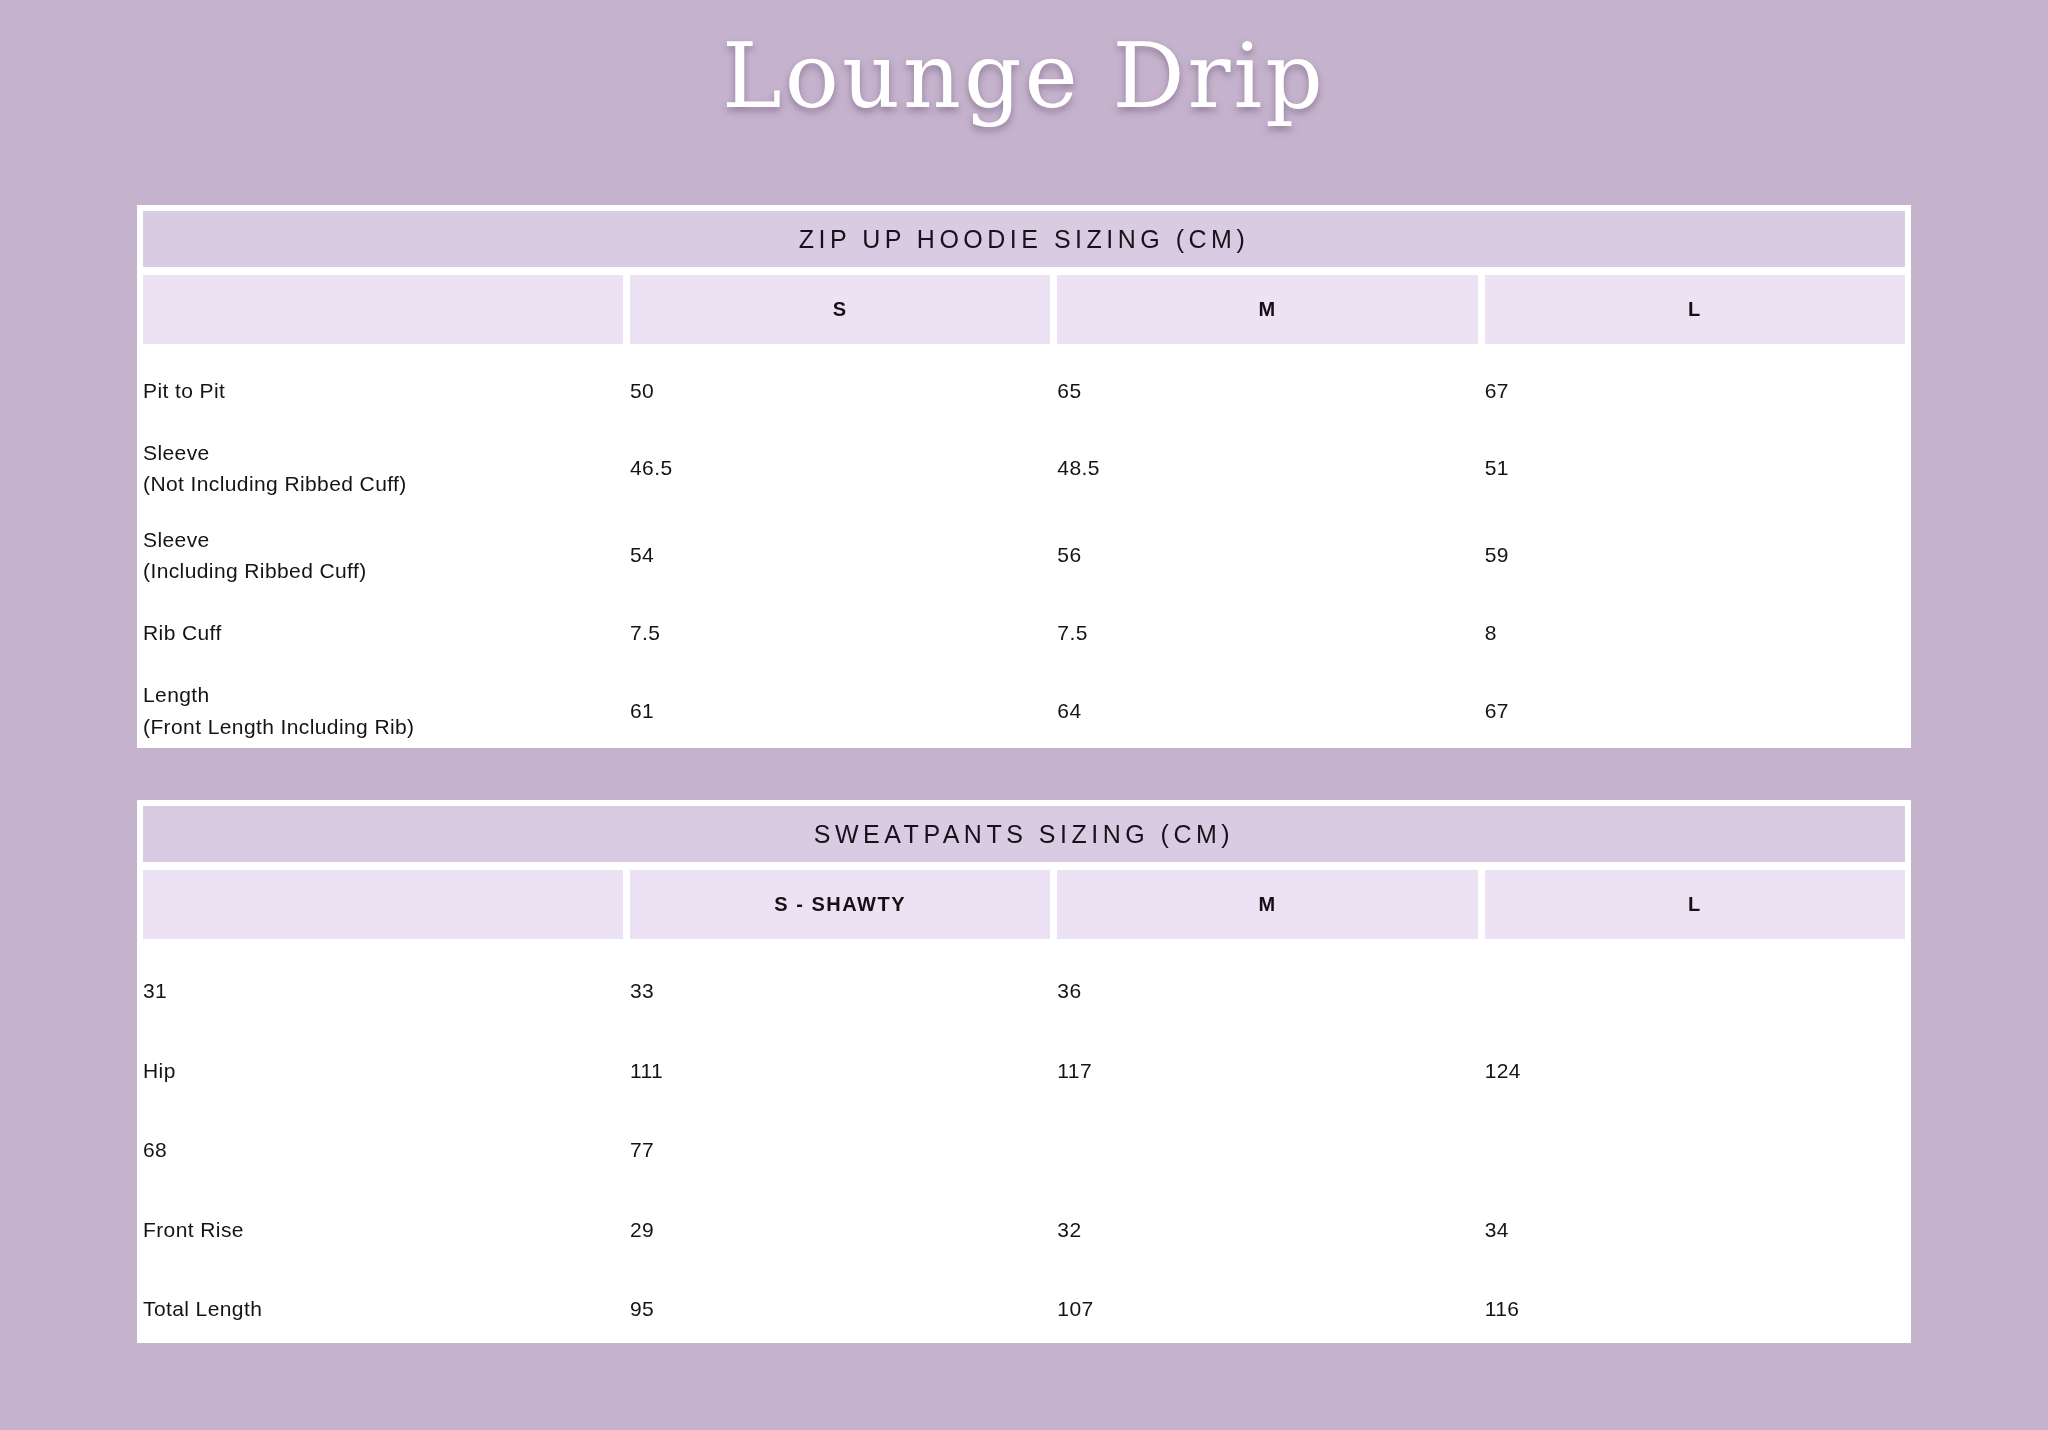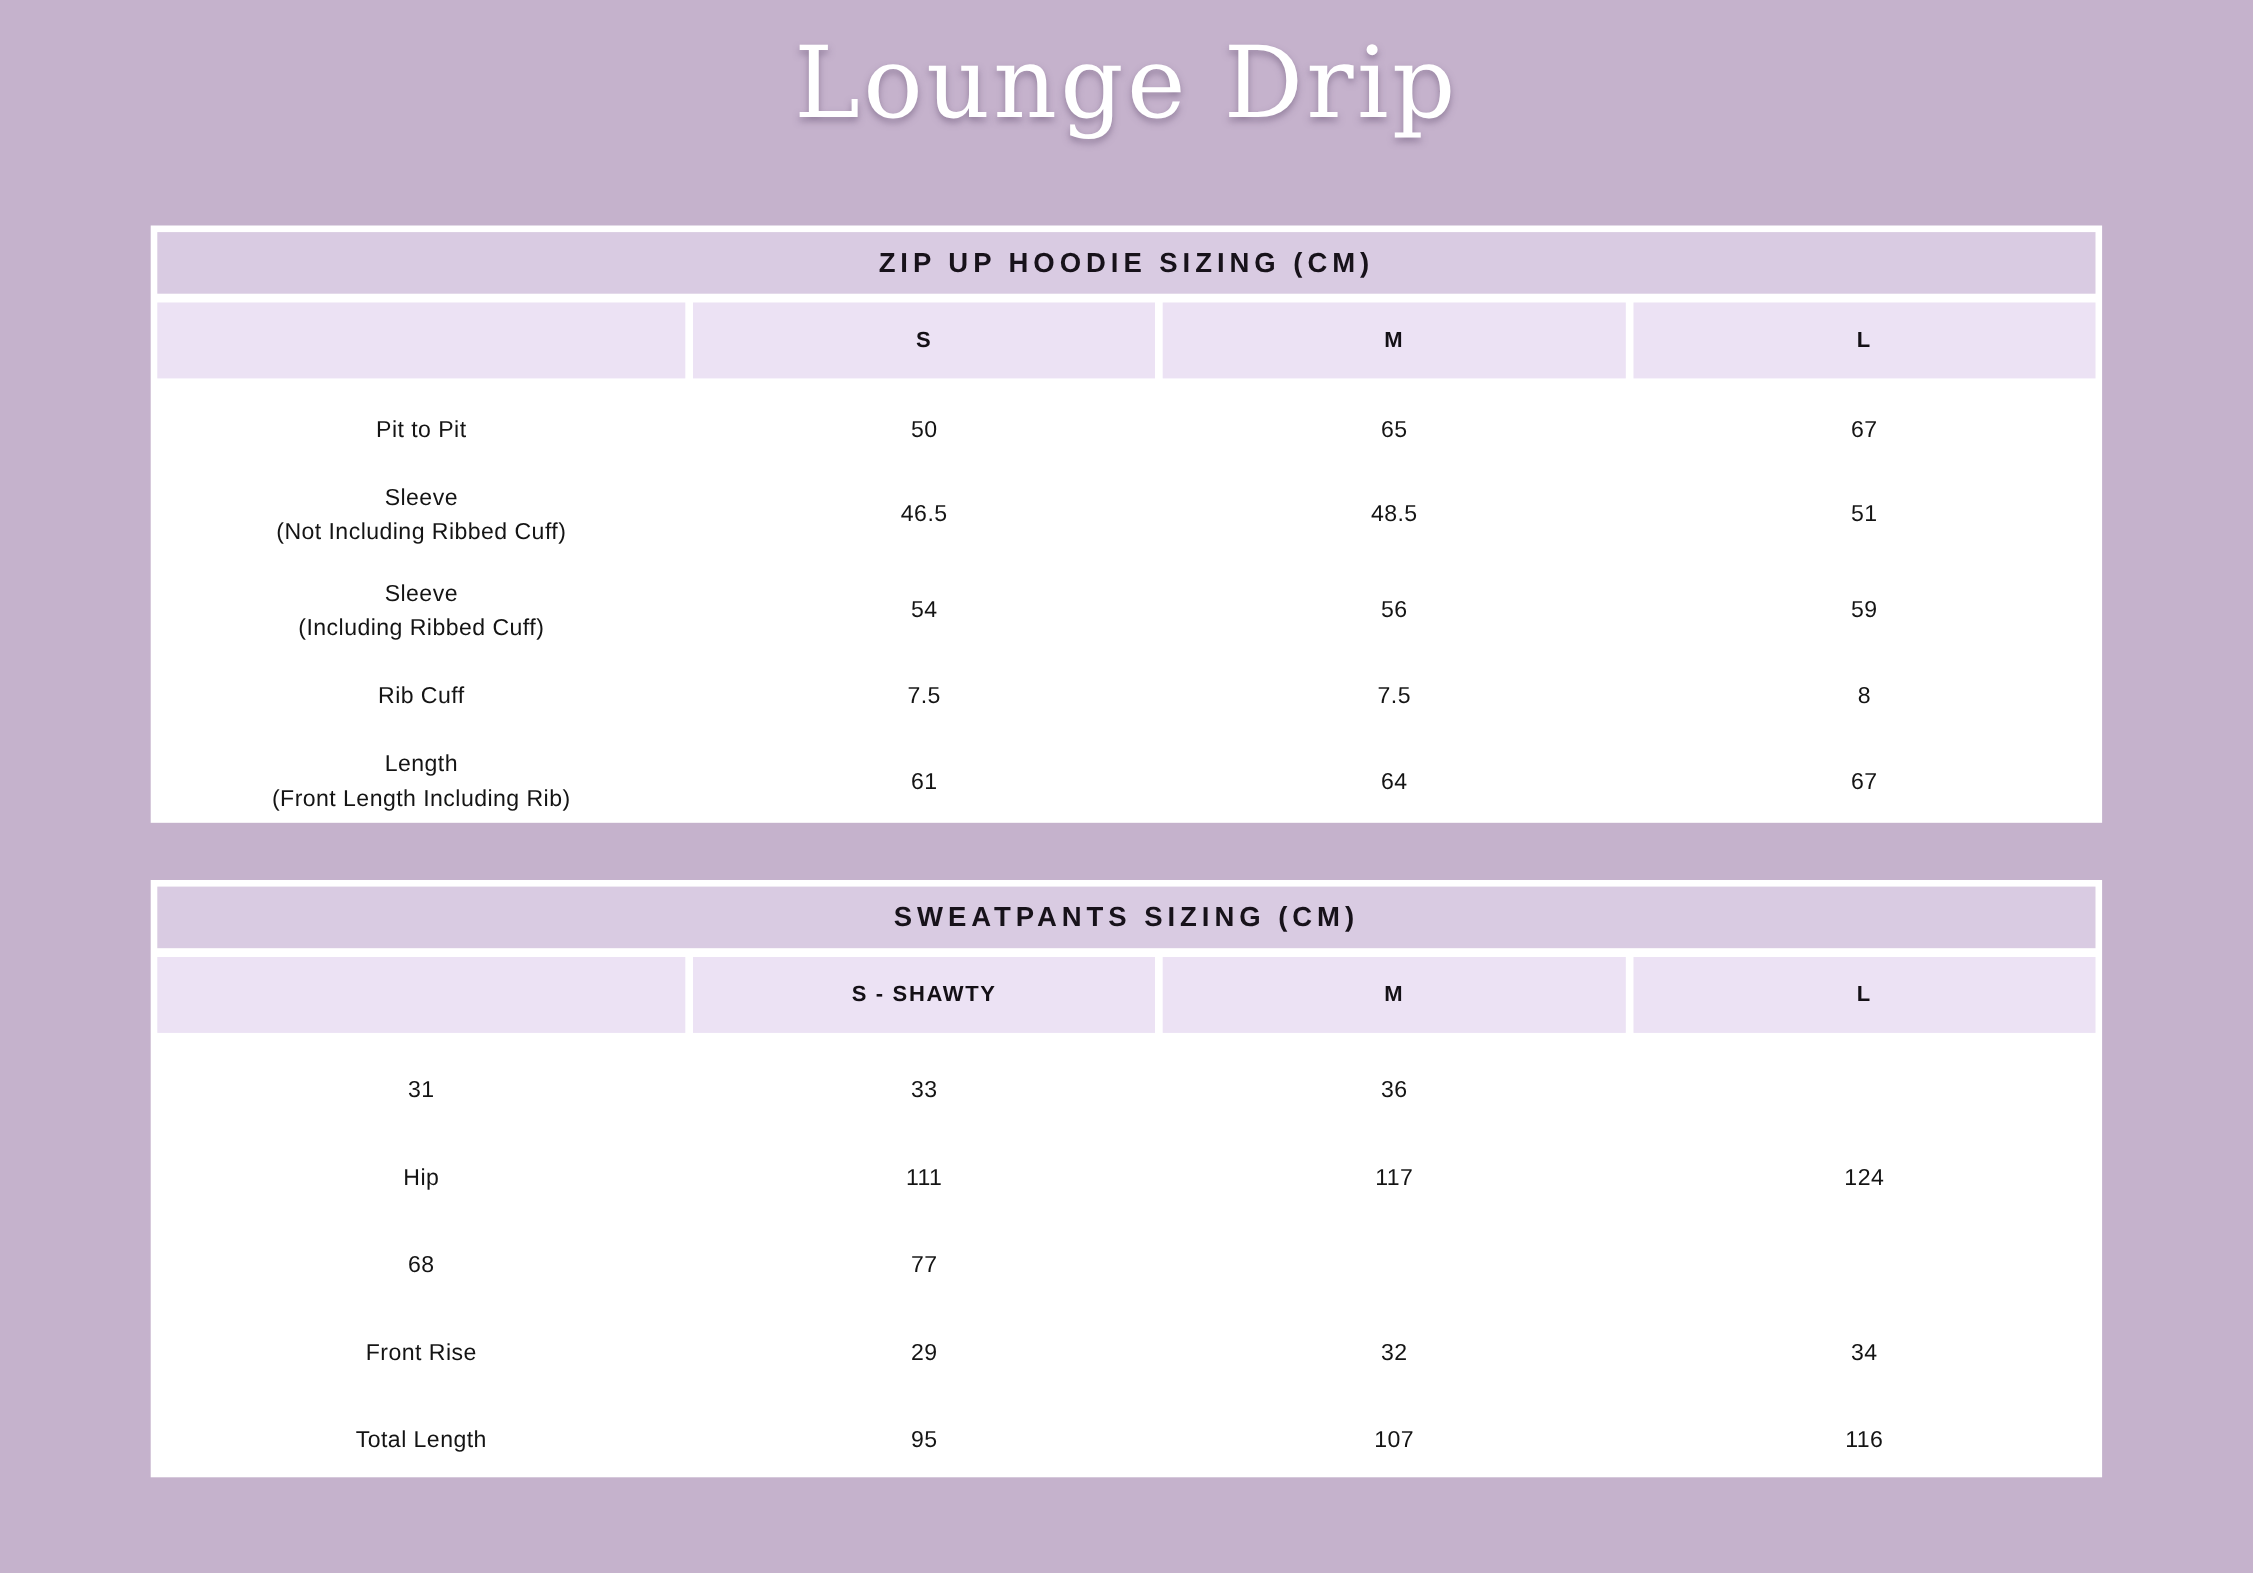--- a/index.html
+++ b/index.html
@@ -47,21 +47,20 @@
   .band {
     flex: 0 0 56px;
     background: #d9cbe2;
     display: flex;
     align-items: center;
     justify-content: center;
     font-size: 25px;
     letter-spacing: 4.5px;
     color: #17121a;
     margin-bottom: 8px;
-    font-weight: bold;
   }
 
   
   .grid-row {
     display: grid;
     grid-template-columns: 480px 1fr 1fr 1fr;
     column-gap: 7px;
   }
 
   .header-row { flex: 0 0 69px; }
@@ -78,21 +77,21 @@
 
   .tbody {
     flex: 1;
     display: flex;
     flex-direction: column;
   }
   .body-row { flex: 1; }
   .body-row .cell {
     display: flex;
     flex-direction: column;
-    align-items: center;
+    align-items: flex-start;
     justify-content: center;
     text-align: center;
     font-size: 21px;
     letter-spacing: 0.4px;
     line-height: 1.5;
     color: #141414;
     margin-top: 24px;
   }
   .sublabel { display: block; }
   .sublabel:empty { display: none; }

